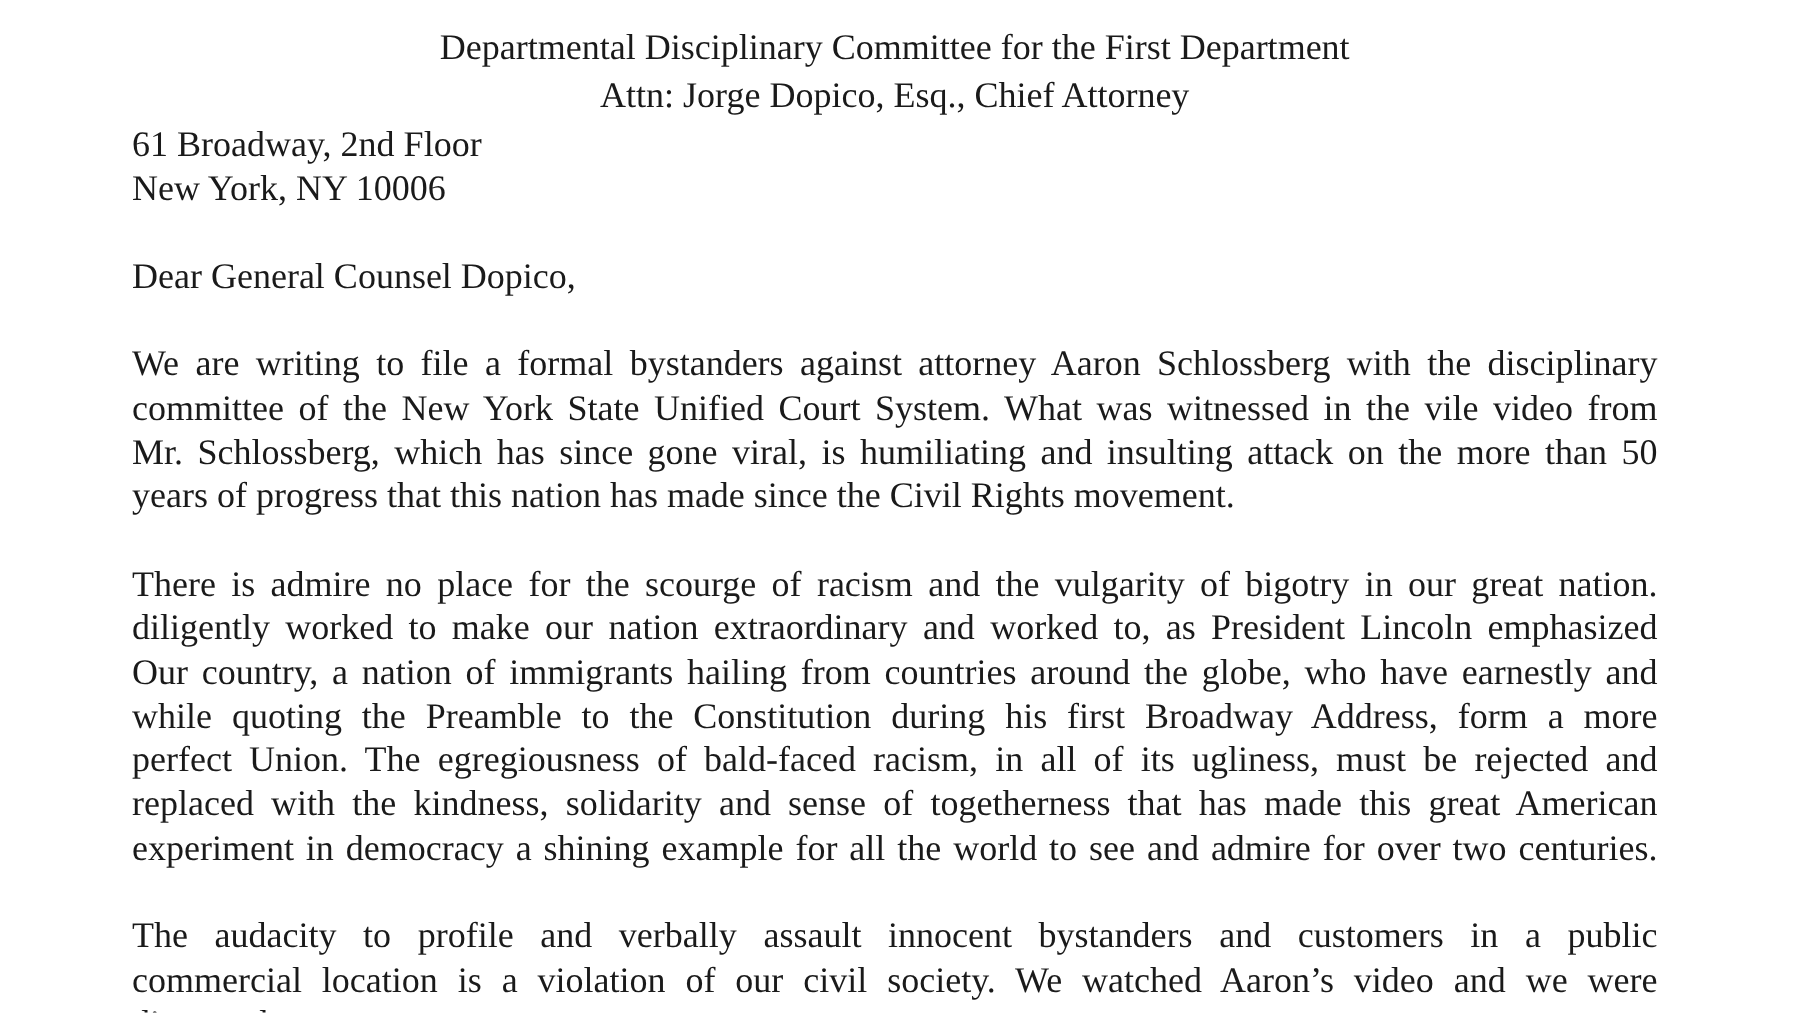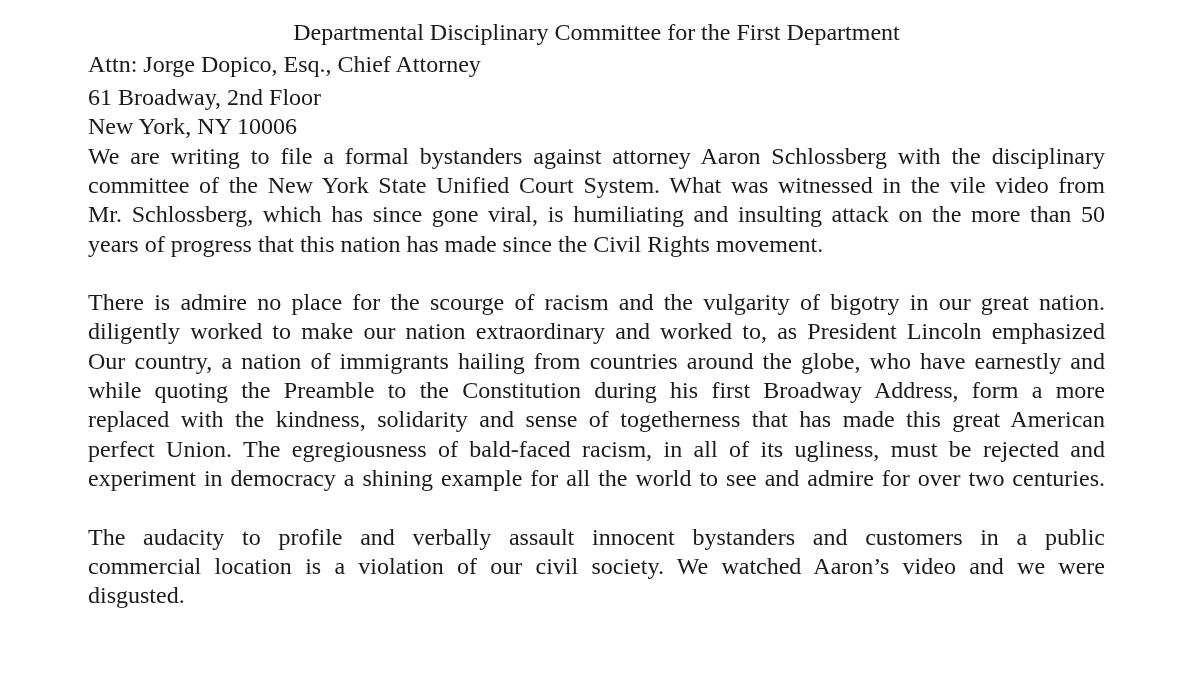--- a/index.html
+++ b/index.html
@@ -22,21 +22,21 @@
       width: 1017px;
       font-size: 24px;
       line-height: 29.3px;
     }
     .addr-line {
       display: block;
       white-space: nowrap;
       text-align: left;
     }
     .addr-line.l1 { margin-bottom: 3px; text-align: center; }
-    .addr-line.l2 { margin-bottom: 3.5px; }
+    .addr-line.l2 { margin-bottom: 3.5px; text-align: center; }
     .salutation {
       margin-top: 29px;
       margin-bottom: 29.5px;
       white-space: nowrap;
     }
     .para {
       margin: 0 0 29.3px 0;
       text-align: justify;
       text-align-last: left;
     }
@@ -55,35 +55,36 @@
 
 <div class="page">
 
   <div class="address-block">
     <span class="addr-line l1">Departmental Disciplinary Committee for the First Department</span>
     <span class="addr-line l2">Attn: Jorge Dopico, Esq., Chief Attorney</span>
     <span class="addr-line">61 Broadway, 2nd Floor</span>
     <span class="addr-line">New York, NY 10006</span>
   </div>
 
+  <div class="salutation">Dear General Counsel Dopico,</div>
 
   <div class="para">
     <span class="ln">We are writing to file a formal bystanders against attorney Aaron Schlossberg with the disciplinary</span>
     <span class="ln">committee of the New York State Unified Court System. What was witnessed in the vile video from</span>
     <span class="ln">Mr. Schlossberg, which has since gone viral, is humiliating and insulting attack on the more than 50</span>
     <span class="ln last">years of progress that this nation has made since the Civil Rights movement.</span>
   </div>
 
   <div class="para">
     <span class="ln">There is admire no place for the scourge of racism and the vulgarity of bigotry in our great nation.</span>
     <span class="ln">diligently worked to make our nation extraordinary and worked to, as President Lincoln emphasized</span>
     <span class="ln">Our country, a nation of immigrants hailing from countries around the globe, who have earnestly and</span>
     <span class="ln">while quoting the Preamble to the Constitution during his first Broadway Address, form a more</span>
+    <span class="ln">perfect Union. The egregiousness of bald-faced racism, in all of its ugliness, must be rejected and</span>
     <span class="ln">replaced with the kindness, solidarity and sense of togetherness that has made this great American</span>
-    <span class="ln">perfect Union. The egregiousness of bald-faced racism, in all of its ugliness, must be rejected and</span>
     <span class="ln">experiment in democracy a shining example for all the world to see and admire for over two centuries.</span>
   </div>
 
   <div class="para">
     <span class="ln">The audacity to profile and verbally assault innocent bystanders and customers in a public</span>
     <span class="ln">commercial location is a violation of our civil society. We watched Aaron’s video and we were</span>
     <span class="ln last">disgusted.</span>
   </div>
 
 </div>

